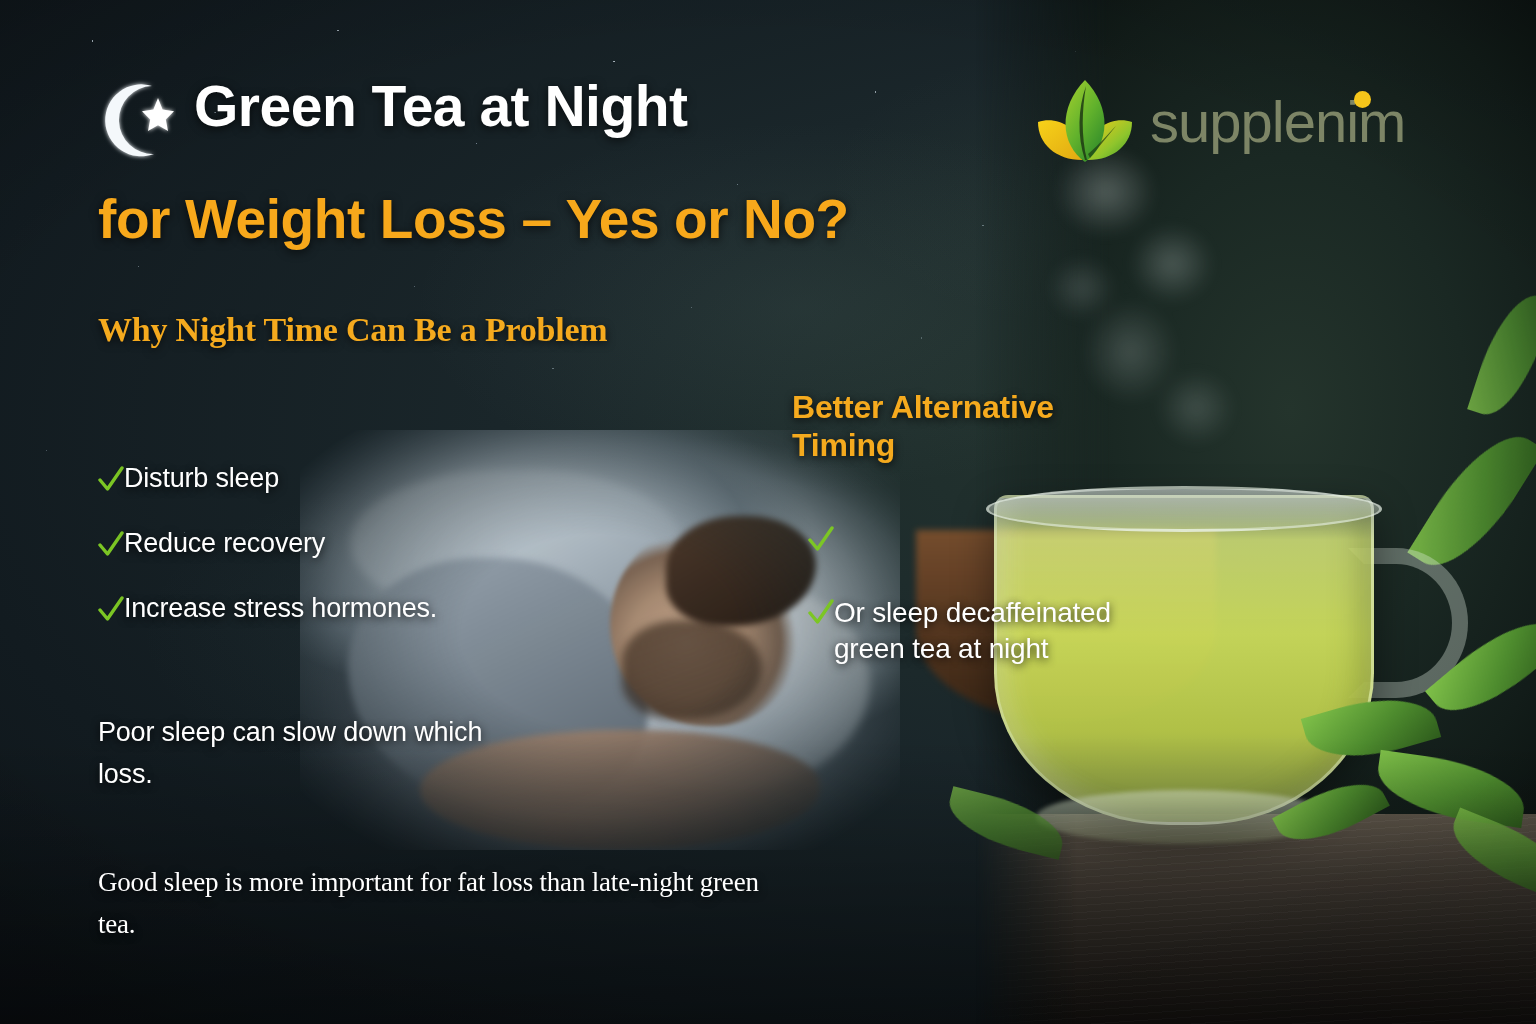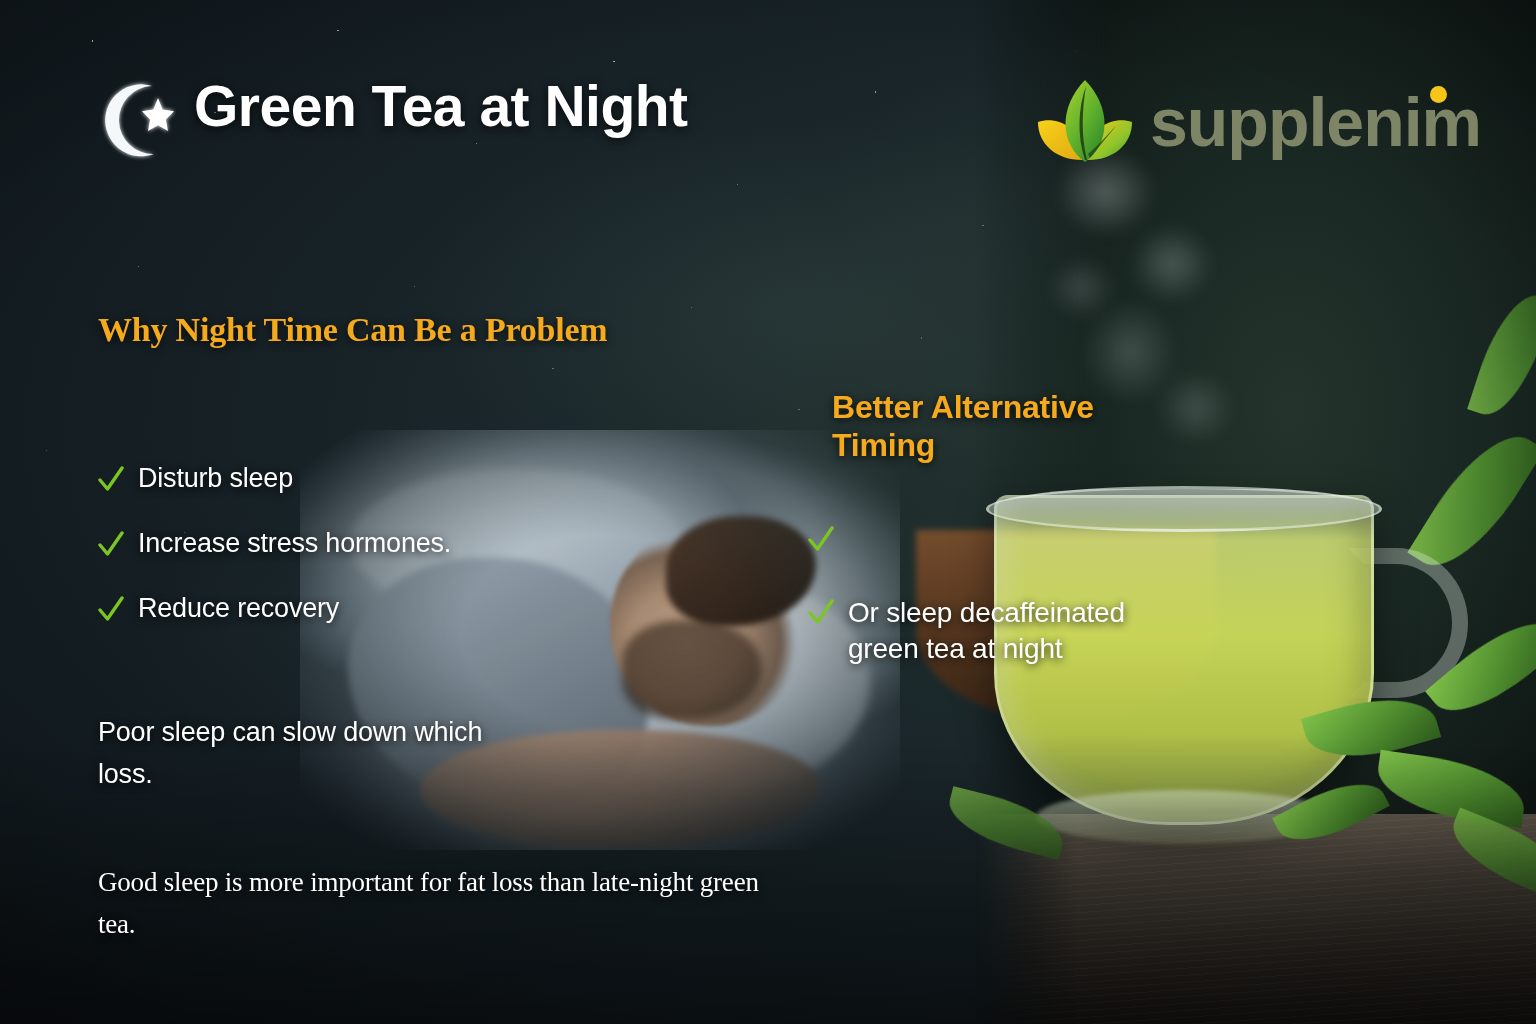--- a/index.html
+++ b/index.html
@@ -224,38 +224,38 @@
     position:absolute; left:98px; top:190px;
     font-size:55px; font-weight:700; color:#f7a81b; line-height:1.06;
     letter-spacing:-.4px; text-shadow:0 2px 10px rgba(0,0,0,.7);
     white-space:nowrap;
   }
 
   
   .logo { position:absolute; left:1036px; top:74px; display:flex; align-items:center; gap:14px; }
   .logo-mark { width:100px; height:96px; flex:0 0 auto; }
   .logo-text {
-    font-size:68px; font-weight:700; color:#7d8566; letter-spacing:-1px;
+    font-size:58px; font-weight:400; color:#7d8566; letter-spacing:-1px;
     line-height:1; position:relative;text-align:right;
   }
 
   
   .sec-head-left {
     position:absolute; left:98px; top:311px;
     font-size:34px; font-weight:600; color:#f5aa1e; letter-spacing:-.2px;
     text-shadow:0 2px 8px rgba(0,0,0,.7); white-space:nowrap;font-family:Liberation Serif, serif;
   }
   .lead-left {
     position:absolute; left:98px; top:390px;
     font-size:29px; font-weight:400; color:#ffffff; letter-spacing:-.2px;
     text-shadow:0 2px 8px rgba(0,0,0,.8); white-space:nowrap;
   }
 
   .list-left { position:absolute; left:98px; top:462px; width:620px; }
-  .li { display:flex; align-items:flex-start; gap:14px; margin-bottom:32px; }
+  .li { display:flex; align-items:flex-start; gap:0; margin-bottom:32px; }
   .check {
     flex:0 0 auto; width:26px; height:30px; margin-top:3px;
   }
   .li-text {
     font-size:27px; font-weight:400; color:#ffffff; line-height:1.22;
     letter-spacing:-.2px; text-shadow:0 2px 8px rgba(0,0,0,.85);
   }
 
   .para-left-1 {
     position:absolute; left:98px; top:712px; width:430px;
@@ -264,21 +264,21 @@
   }
   .para-left-2 {
     position:absolute; left:98px; top:862px; width:680px;
     font-size:27px; color:#ffffff; line-height:1.55; letter-spacing:-.2px;
     text-shadow:0 2px 9px rgba(0,0,0,.88);
     font-family:Liberation Serif, serif;
   }
 
   
   .sec-head-right {
-    position:absolute; left:832px; top:388px; width:360px;
+    position:absolute; left:792px; top:388px; width:360px;
     font-size:32px; font-weight:600; color:#f5aa1e; line-height:1.2;
     letter-spacing:-.2px; text-shadow:0 2px 9px rgba(0,0,0,.8);
   }
   .list-right { position:absolute; left:808px; top:522px; width:370px; }
   .list-right .li { margin-bottom:40px; }
   .list-right .li-text { font-size:28px; line-height:1.28; }
 
   
   [data-interactable]{ }
 </style>
@@ -335,20 +335,21 @@
                 <feMergeNode in="b"></feMergeNode>
                 <feMergeNode in="SourceGraphic"></feMergeNode>
               </feMerge>
           </filter>
         </defs>
         <path filter="url(#mglow)" fill="#f4f8fb" d="M56 8 A36 36 0 1 0 58 76 A29 29 0 1 1 56 8 Z"></path>
         <path filter="url(#mglow)" fill="#ffffff" d="M62 20 L66.6 31.4 L78 33.2 L69.8 41.4 L72 53 L62 47.2 L52 53 L54.2 41.4 L46 33.2 L57.4 31.4 Z"></path>
       </svg>
       <div class="title-main" data-interactable="false">Green Tea at Night</div>
     </div>
+    <div class="title-sub" data-interactable="false">for Weight Loss – Yes or No?</div>
 
     <div class="logo" data-interactable="true">
       <svg class="logo-mark" viewBox="0 0 100 96" data-interactable="false">
         <defs>
           <linearGradient id="lgY" x1="0" y1="0" x2="1" y2="1">
             <stop offset="0%" stop-color="#f7d219"></stop>
               <stop offset="100%" stop-color="#e0a812"></stop>
           </linearGradient>
           <linearGradient id="lgG" x1="0" y1="0" x2="0.8" y2="1">
             <stop offset="0%" stop-color="#a6d12e"></stop>
@@ -384,27 +385,27 @@
       <div class="li" data-interactable="false">
         <svg class="check" viewBox="0 0 26 30" data-interactable="false">
           <path d="M2 15 L9.5 24 L24 3" fill="none" stroke="#7cc624" stroke-width="3.4" stroke-linecap="round" stroke-linejoin="round"></path>
         </svg>
         <div class="li-text" data-interactable="false">Disturb sleep</div>
       </div>
       <div class="li" data-interactable="false">
         <svg class="check" viewBox="0 0 26 30" data-interactable="false">
           <path d="M2 15 L9.5 24 L24 3" fill="none" stroke="#7cc624" stroke-width="3.4" stroke-linecap="round" stroke-linejoin="round"></path>
         </svg>
-        <div class="li-text" data-interactable="false">Increase stress hormones.</div>
+        <div class="li-text" data-interactable="false">Reduce recovery</div>
       </div>
       <div class="li" data-interactable="false">
         <svg class="check" viewBox="0 0 26 30" data-interactable="false">
           <path d="M2 15 L9.5 24 L24 3" fill="none" stroke="#7cc624" stroke-width="3.4" stroke-linecap="round" stroke-linejoin="round"></path>
         </svg>
-        <div class="li-text" data-interactable="false">Reduce recovery</div>
+        <div class="li-text" data-interactable="false">Increase stress hormones.</div>
       </div>
     </div>
 
     <div class="para-left-1" data-interactable="false">Poor sleep can slow down which loss.</div>
     <div class="para-left-2" data-interactable="false">Good sleep is more important for fat loss than late-night green tea.</div>
 
     <div class="sec-head-right" data-interactable="false">Better Alternative Timing</div>
 
     <div class="list-right" data-interactable="false">
       <div class="li" data-interactable="false">

